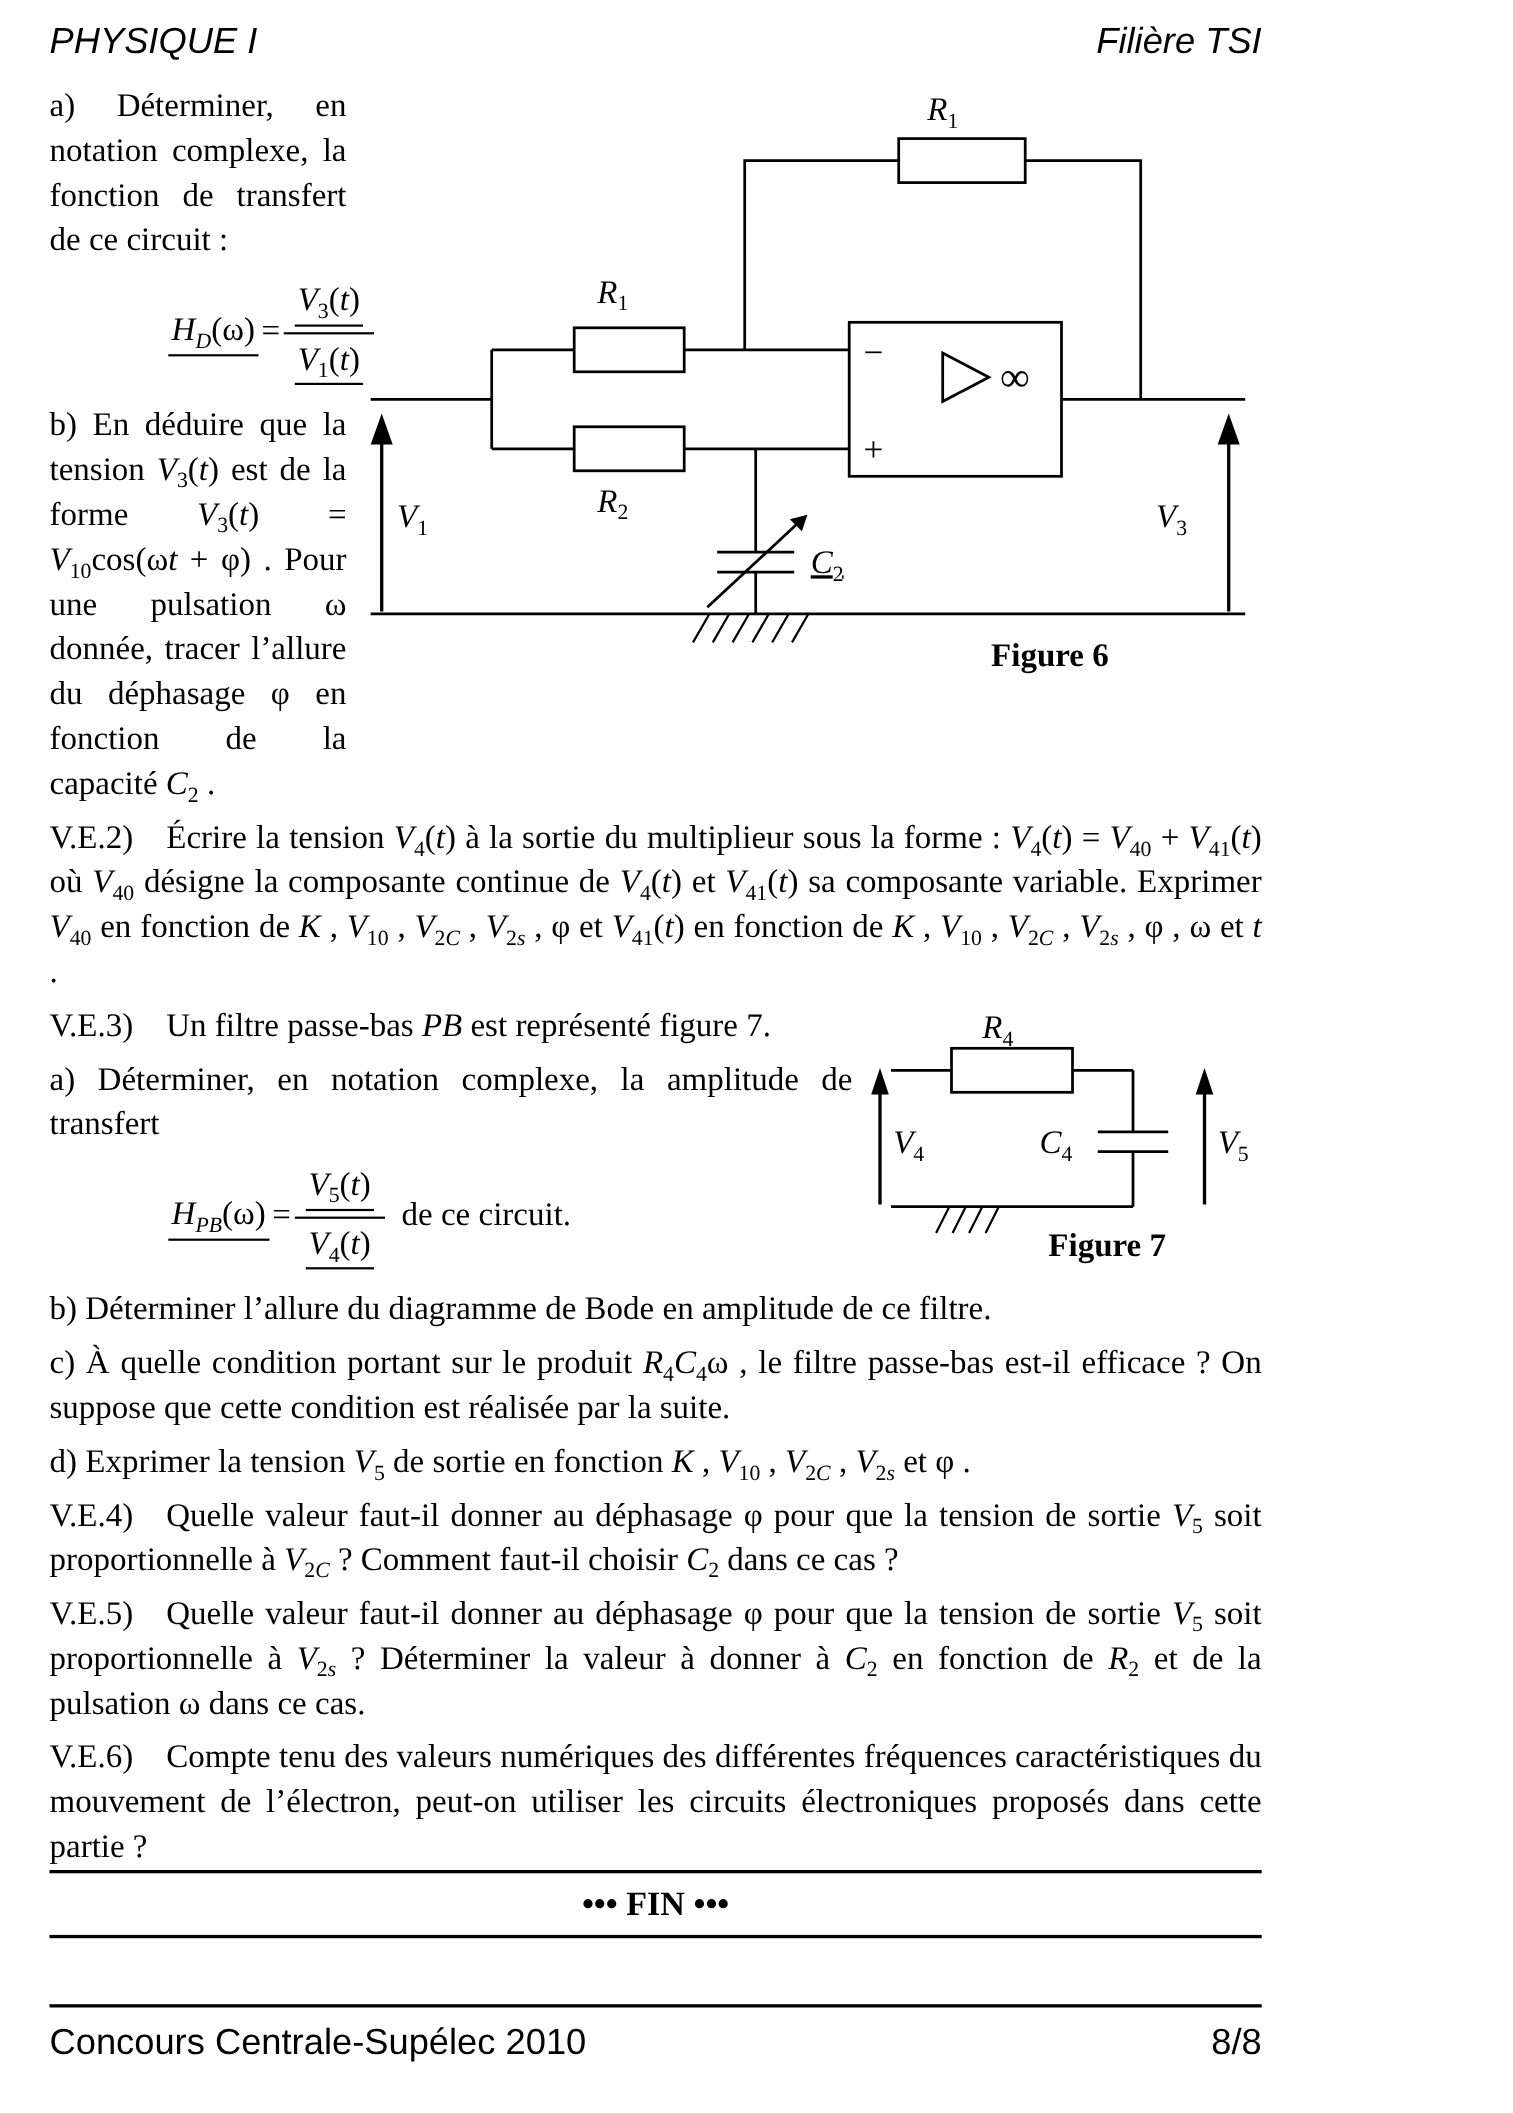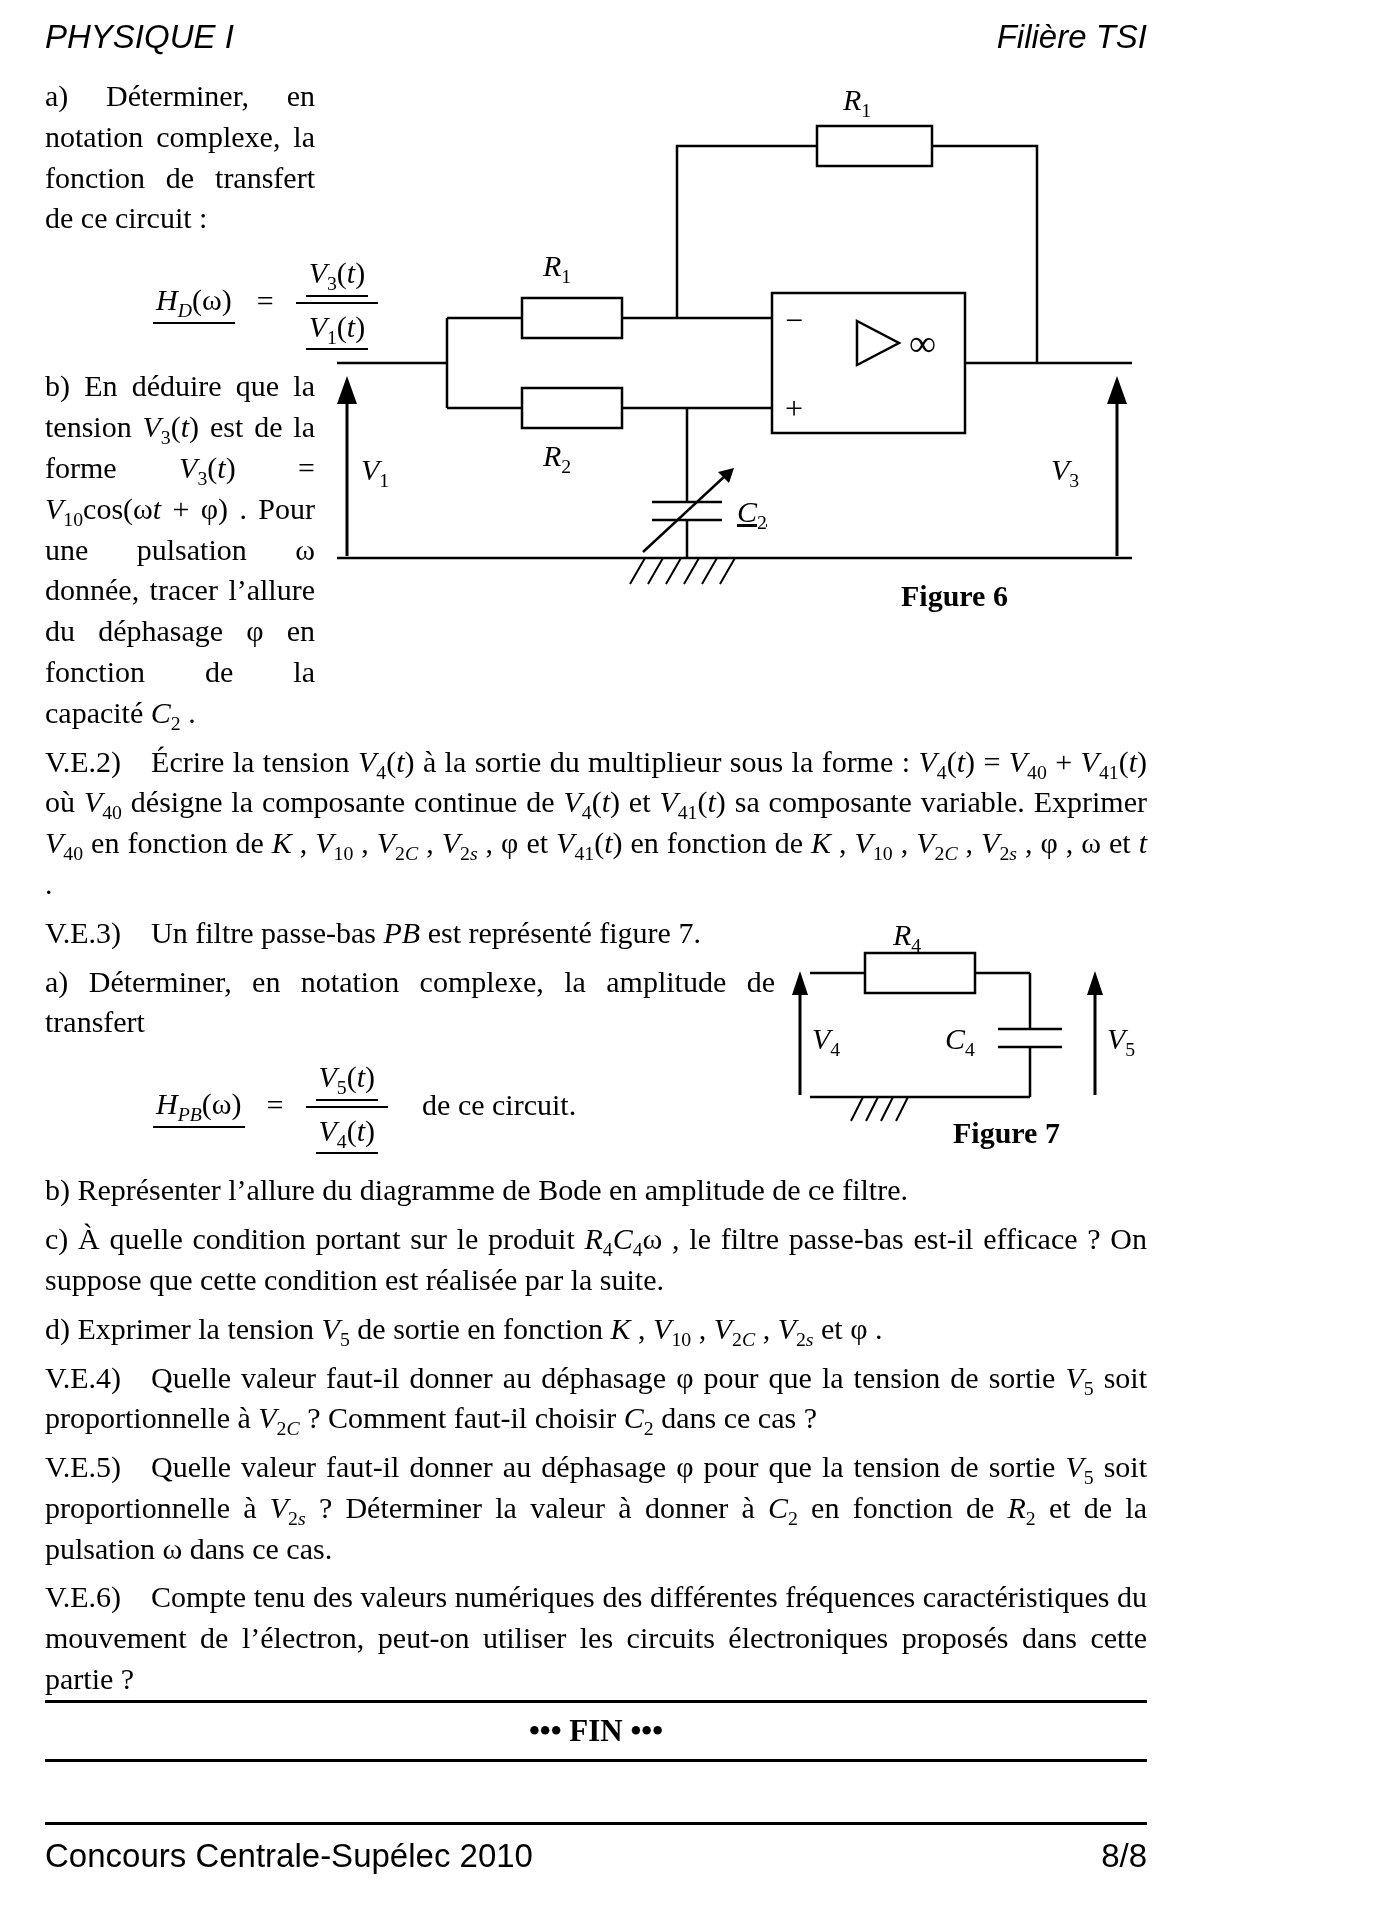--- a/index.html
+++ b/index.html
@@ -13,21 +13,21 @@
   .page-header {
     display: flex; justify-content: space-between; align-items: baseline;
     font-family: "Liberation Sans", "DejaVu Sans", sans-serif;
     font-style: italic; font-size: 33px; margin-bottom: 20px;
   }
   .content { font-size: 30px; line-height: 1.36; }
   .para { margin: 0 0 8px 0; text-align: justify; }
   sub { font-size: 66%; line-height: 0; }
 
   
-  .equation { display: flex; align-items: center; gap: 22px; margin: 14px 0 16px 108px; }
+  .equation { display: flex; align-items: center; gap: 3px; margin: 14px 0 16px 108px; }
   .u { display: inline-block; border-bottom: 2.5px solid #000; padding: 0 3px 5px 3px; line-height: 1.12; }
   .frac { display: inline-flex; flex-direction: column; align-items: center; }
   .frac-num, .frac-den { padding: 0 10px; }
   .frac-bar { align-self: stretch; border-top: 2.5px solid #000; height: 0; margin: 5px 0 3px 0; }
   .eq-tail { margin-left: 12px; }
 
   
   .fig { position: relative; float: right; }
   .fig6 { width: 820px; height: 566px; margin: 2px 0 8px 12px; }
   .fig7 { width: 362px; height: 246px; margin: 2px 0 8px 10px; }
@@ -159,21 +159,21 @@
       <span><span class="u"><i>H</i><sub><i>PB</i></sub>(ω)</span></span>
       <span>=</span>
       <span class="frac">
         <span class="frac-num"><span class="u"><i>V</i><sub>5</sub>(<i>t</i>)</span></span>
         <span class="frac-bar"></span>
         <span class="frac-den"><span class="u"><i>V</i><sub>4</sub>(<i>t</i>)</span></span>
       </span>
       <span class="eq-tail">de ce circuit.</span>
     </div>
 
-    <p class="para">b) Représenter l’allure du diagramme de Bode en amplitude de ce filtre.</p>
+    <p class="para">b) Déterminer l’allure du diagramme de Bode en amplitude de ce filtre.</p>
     <p class="para">c) À quelle condition portant sur le produit <i>R</i><sub>4</sub><i>C</i><sub>4</sub>ω , le filtre passe-bas est-il efficace ? On suppose que cette condition est réalisée par la suite.</p>
     <p class="para">d) Exprimer la tension <i>V</i><sub>5</sub> de sortie en fonction <i>K</i> , <i>V</i><sub>10</sub> , <i>V</i><sub>2<i>C</i></sub> , <i>V</i><sub>2<i>s</i></sub> et φ .</p>
     <p class="para">V.E.4) Quelle valeur faut-il donner au déphasage φ pour que la tension de sortie <i>V</i><sub>5</sub> soit proportionnelle à <i>V</i><sub>2<i>C</i></sub> ? Comment faut-il choisir <i>C</i><sub>2</sub> dans ce cas ?</p>
     <p class="para">V.E.5) Quelle valeur faut-il donner au déphasage φ pour que la tension de sortie <i>V</i><sub>5</sub> soit proportionnelle à <i>V</i><sub>2<i>s</i></sub> ? Déterminer la valeur à donner à <i>C</i><sub>2</sub> en fonction de <i>R</i><sub>2</sub> et de la pulsation ω dans ce cas.</p>
     <p class="para">V.E.6) Compte tenu des valeurs numériques des différentes fréquences caractéristiques du mouvement de l’électron, peut-on utiliser les circuits électroniques proposés dans cette partie ?</p>
 
   </main>
 
   <div class="fin">
     <div class="rule"></div>

